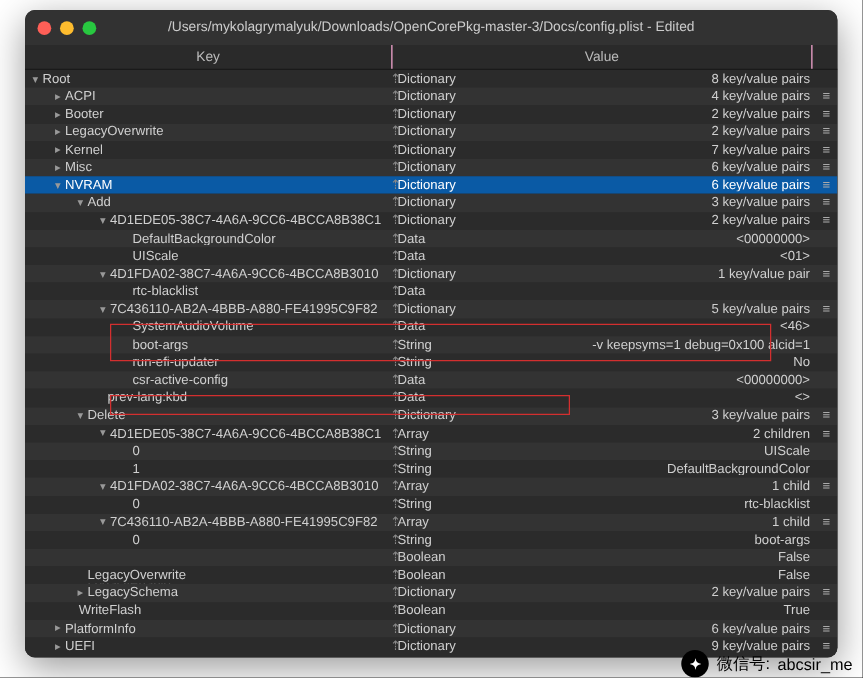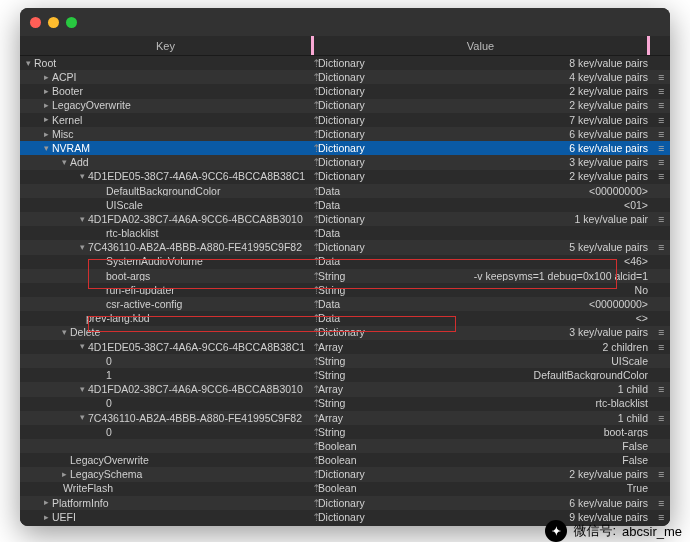--- a/index.html
+++ b/index.html
@@ -4,21 +4,21 @@
 <style>
 * { margin:0; padding:0; box-sizing:border-box; }
 body { background:#fff; font-family:-apple-system,Helvetica,Arial,sans-serif; font-size:11px; color:#d0d0d0; width:690px; height:542px; position:relative; }
 .window { position:absolute; left:20px; top:8px; width:650px; height:518px; background:#2b2b2b; border-radius:8px; box-shadow:0 8px 30px rgba(0,0,0,0.4); overflow:hidden; display:flex; flex-direction:column; }
 .titlebar { height:28px; background:#323232; display:flex; align-items:center; padding:0 10px; position:relative; }
 .traffic { display:flex; gap:7px; }
 .dot { width:11px; height:11px; border-radius:50%; }
 .d-close{background:#ff5f57}.d-min{background:#febc2e}.d-max{background:#28c840}
 .title { position:absolute; left:0; right:0; text-align:center; font-size:11px; color:#ccc; pointer-events:none; }
 .headers { display:flex; height:20px; background:#2a2a2a; border-bottom:1px solid #1a1a1a; }
-.hcell { display:flex; align-items:center; justify-content:center; font-size:11px; color:#bbb; border-right:3px solid #f9a8d4; }
+.hcell { display:flex; align-items:center; justify-content:center; font-size:11px; color:#bbb; border-right:1px solid #f9a8d4; }
 .col-key{width:294px}.col-type{width:80px}.col-val{flex:1}.col-act{width:20px;border-right:none}
 .body { flex:1; overflow-y:auto; background:#2b2b2b; }
 .row { display:flex; height:14.2px; align-items:center; font-size:10.5px; line-height:1; position:relative; }
 .row.even{background:#2b2b2b}.row.odd{background:#333333}
 .row.sel { background:#0a5aa5; color:#fff; }
 .k { display:flex; align-items:center; padding-left:6px; white-space:nowrap; overflow:hidden; }
 .k .tri { display:inline-block; width:8px; font-size:9px; color:#999; }
 .sep { width:6px; text-align:center; color:#888; }
 .t { width:78px; white-space:nowrap; }
 .v { flex:1; white-space:nowrap; overflow:hidden; padding-right:4px;text-align:right; }
@@ -30,20 +30,21 @@
 </head>
 <body>
 
 <div class="window">
   <div class="titlebar">
     <div class="traffic">
       <div class="dot d-close"></div>
       <div class="dot d-min"></div>
       <div class="dot d-max"></div>
     </div>
+    <div class="title">/Users/mykolagrymalyuk/Downloads/OpenCorePkg-master-3/Docs/config.plist - Edited</div>
   </div>
   <div class="headers">
     <div class="hcell col-key">Key</div>
     <div class="hcell col-val">Value</div>
     <div class="hcell col-act"></div>
   </div>
   <div class="body" id="rows">
       <div class="row even">
         <div class="k" style="width: 292px; padding-left: 6px;">
           <span class="tri">▾</span>

